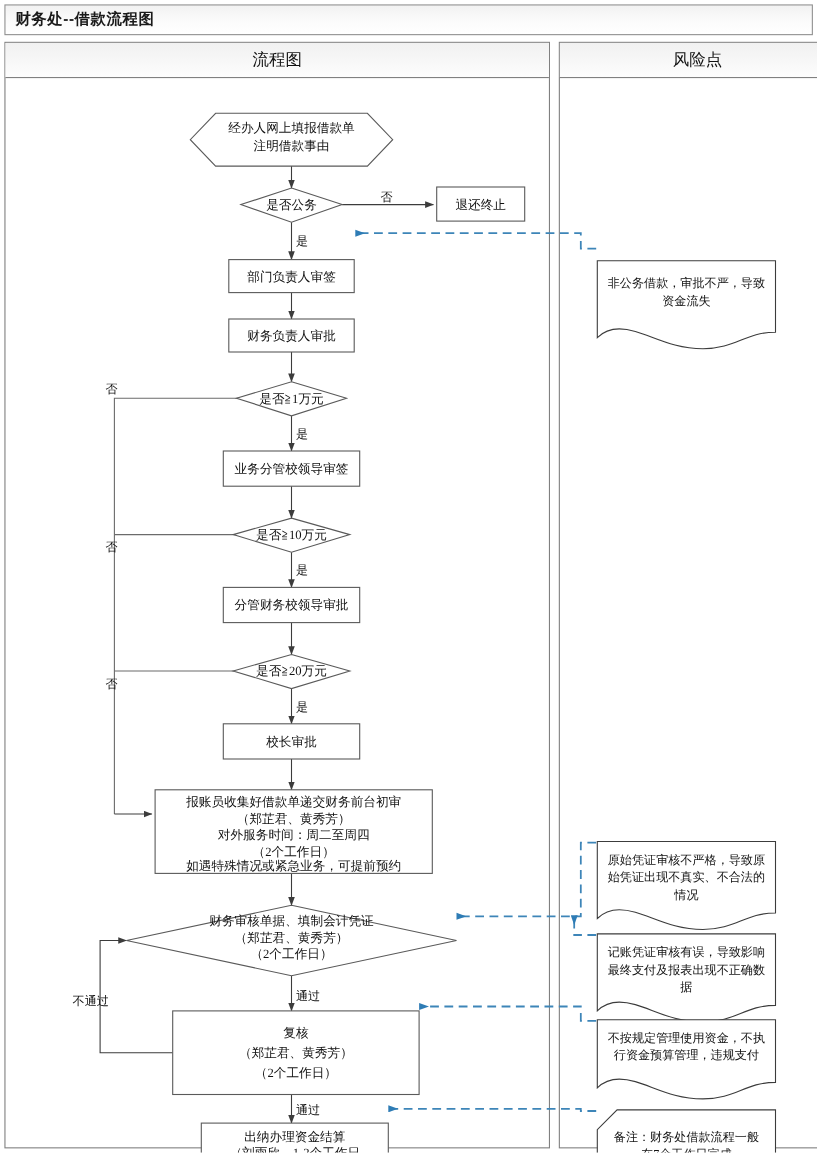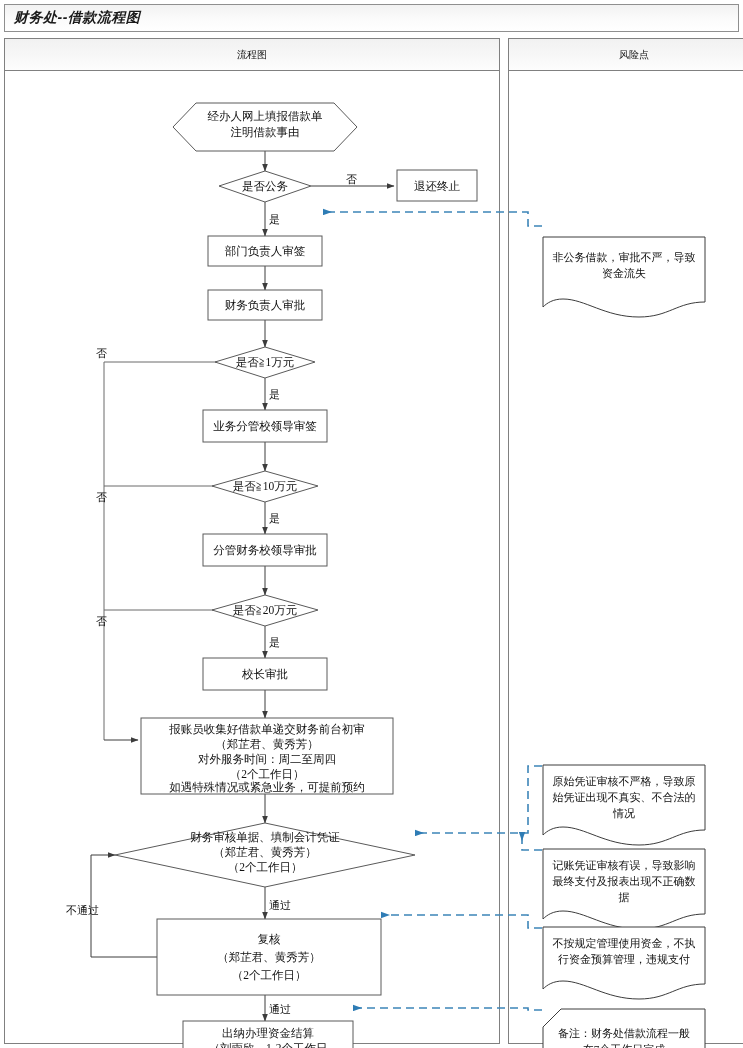--- a/index.html
+++ b/index.html
@@ -2,30 +2,30 @@
 <html><head>
 <meta charset="utf-8">
 <style>
   html,body{margin:0;padding:0;background:#fff;}
   body{font-family:"Liberation Serif","DejaVu Serif",serif;}
   #page{position:relative;width:743px;height:1048px;background:#fff;overflow:hidden;}
 
   .title-bar{position:absolute;left:4px;top:4px;width:735px;height:28px;
     border:1px solid #8f8f8f;
     background:linear-gradient(to bottom,#f2f2f2 0%,#fbfbfb 55%,#ffffff 100%);
-    box-sizing:border-box;font-style:italic;}
+    box-sizing:border-box;}
   .title-bar .t{position:absolute;left:9px;top:4px;font-size:14px;color:#1a1a1a;
     font-family:"Liberation Sans","DejaVu Sans",sans-serif;font-weight:bold;letter-spacing:.5px;}
 
   .panel{position:absolute;border:1px solid #808080;box-sizing:border-box;background:#fff;}
   .panel-head{position:absolute;left:0;top:0;right:0;height:32px;
     border-bottom:1px solid #808080;
     background:linear-gradient(to bottom,#f1f1f1 0%,#f8f8f8 60%,#fdfdfd 100%);
     display:flex;align-items:center;justify-content:center;box-sizing:border-box;}
-  .panel-head span{font-size:10px;color:#111;font-family:Liberation Sans, sans-serif;}
+  .panel-head span{font-size:15px;color:#111;font-family:Liberation Sans, sans-serif;}
 
   #left-panel{left:4px;top:38px;width:496px;height:1006px;}
   #right-panel{left:508px;top:38px;width:252px;height:1006px;}
 
   svg{position:absolute;left:0;top:0;overflow:visible;}
   .shp{fill:#ffffff;stroke:#5a5a5a;stroke-width:1;}
   .shp-dark{fill:#ffffff;stroke:#3c3c3c;stroke-width:1;}
   .ln{stroke:#3c3c3c;stroke-width:1;fill:none;}
   .ln-g{stroke:#6b6b6b;stroke-width:1;fill:none;}
   .dash{stroke:#3d85b8;stroke-width:1.6;fill:none;stroke-dasharray:8 5;}

